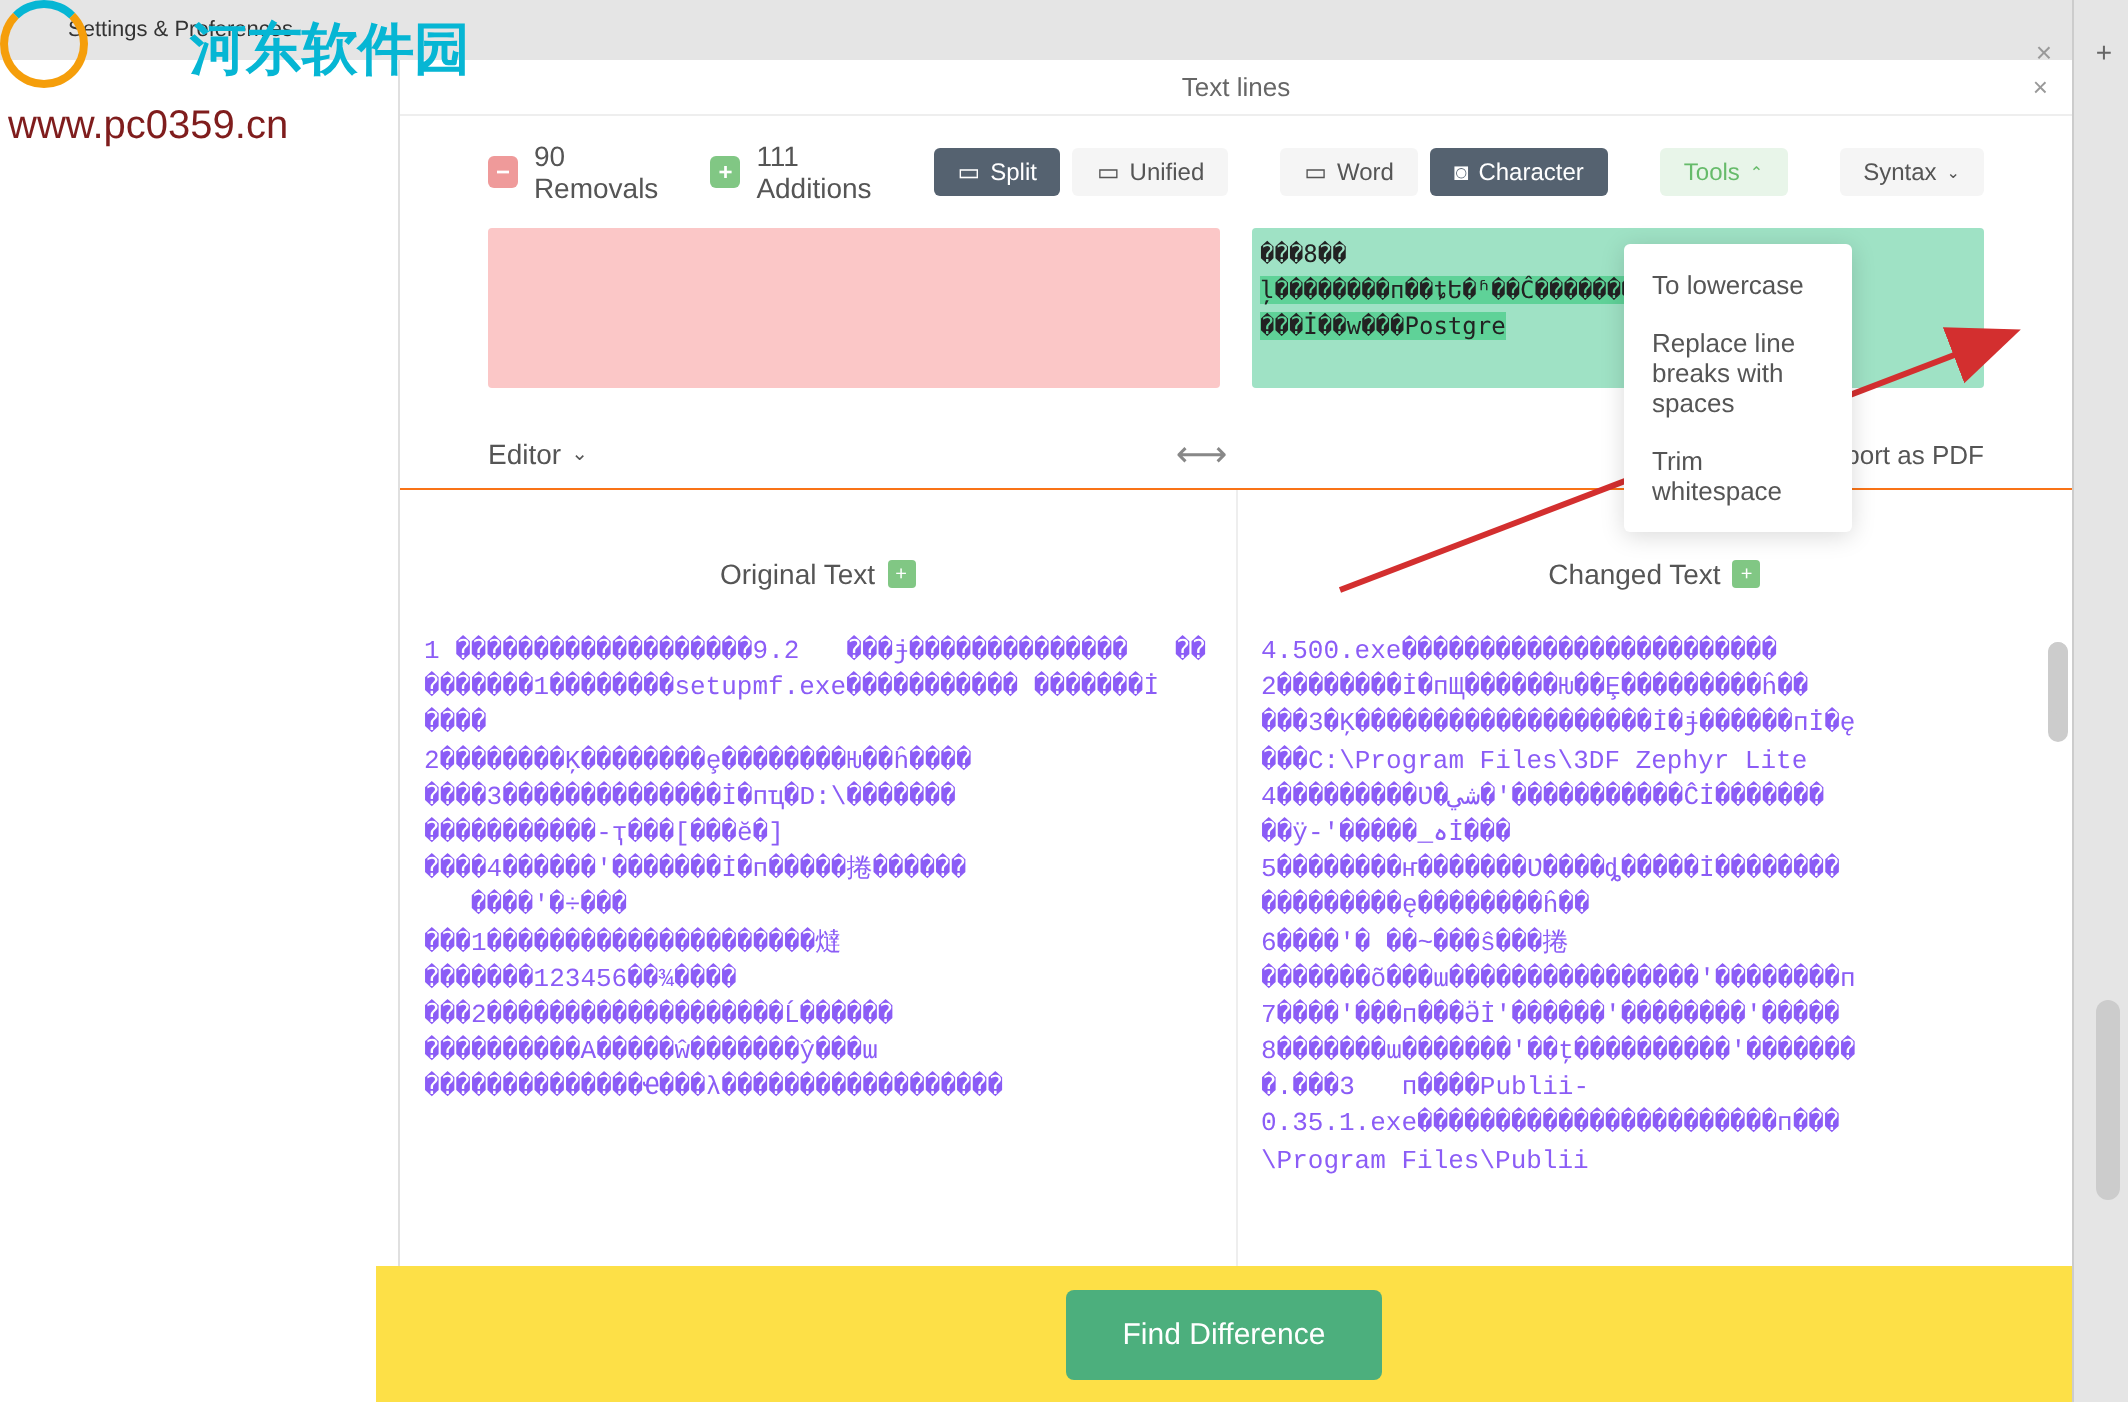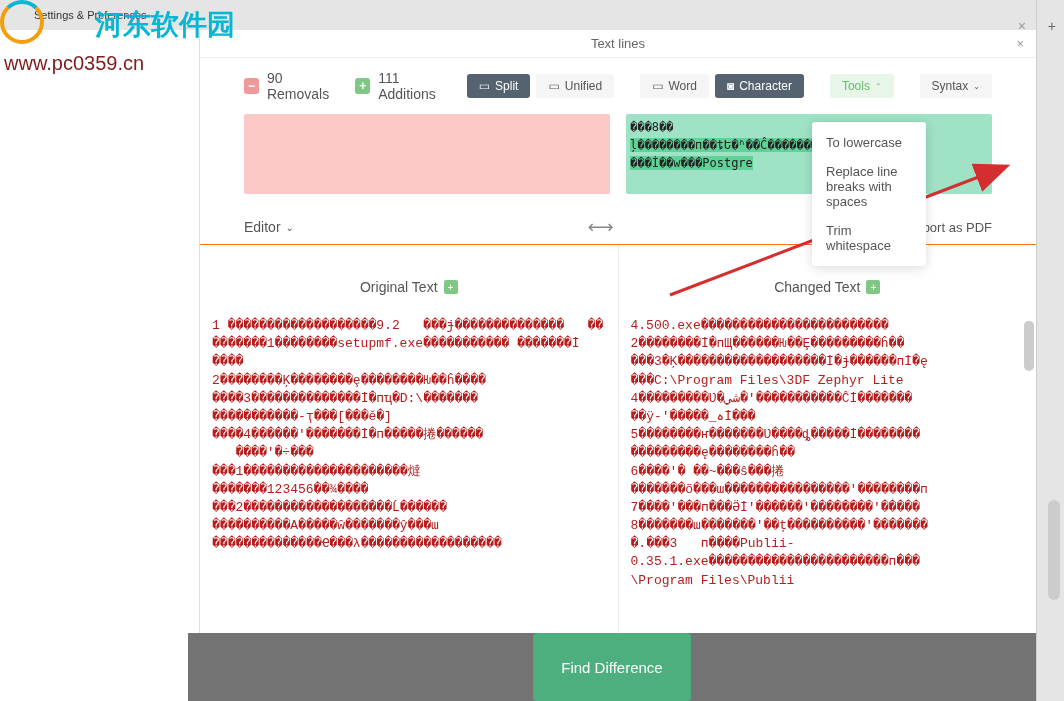--- a/index.html
+++ b/index.html
@@ -59,25 +59,25 @@
     .tools-menu { position: absolute; top: 92px; right: 110px; width: 114px; background: #fff; box-shadow: 0 2px 12px rgba(0,0,0,0.15); border-radius: 3px; padding: 6px 0; z-index: 800; }
     .tools-menu .menu-item { padding: 7px 14px; font-size: 13px; color: #555; cursor: pointer; }
     
     .arrow-annotation { position: absolute; top: 110px; left: 450px; width: 370px; height: 160px; z-index: 799; pointer-events: none; }
     
     .editor-section { flex: 1; display: flex; gap: 0; border-top: 1px solid #f97316; position: relative; }
     .editor-col { flex: 1; display: flex; flex-direction: column; }
     .editor-col:first-child { border-right: 1px solid #eee; }
     .editor-col .col-header { text-align: center; padding: 34px 0 14px 0; font-size: 14px; color: #555; font-weight: 500; display: flex; align-items: center; justify-content: center; gap: 6px; }
     .editor-col .col-header .add-icon { width: 14px; height: 14px; background: #81c784; border-radius: 2px; display: inline-flex; align-items: center; justify-content: center; color: #fff; font-size: 10px; }
-    .editor-col .text-area { flex: 1; padding: 8px 12px; font-family: ui-monospace, "Courier New", monospace; font-size: 13px; line-height: 1.4; color: #b91c1c; overflow-y: auto; white-space: pre-wrap; word-break: break-all; }
+    .editor-col .text-area { flex: 1; padding: 8px 12px; font-family: ui-monospace, "Courier New", monospace; font-size: 13px; line-height: 1.4; color: #8b5cf6; overflow-y: auto; white-space: pre-wrap; word-break: break-all; }
     
     .scrollbar-outer { position: absolute; right: 4px; top: 500px; width: 12px; height: 100px; background: #ccc; border-radius: 6px; z-index: 960; }
     
-    .bottom-bar { position: absolute; bottom: 0; left: 188px; right: 28px; height: 68px; background: #737373; display: flex; justify-content: center; z-index: 700; }
+    .bottom-bar { position: absolute; bottom: 0; left: 188px; right: 28px; height: 68px; background: #fde047; display: flex; align-items: center; justify-content: center; z-index: 700; }
     .bottom-bar .find-btn { padding: 14px 28px; background: #4caf7d; color: #fff; font-size: 15px; font-weight: 500; border-radius: 4px; cursor: pointer; border: none; }
     
     .editor-scrollbar { position: absolute; width: 10px; background: #ccc; border-radius: 5px; z-index: 600; }
   </style>
 </head>
 <body>
 
 <div class="watermark-top">
   <div class="logo">
     <div class="logo-icon">

